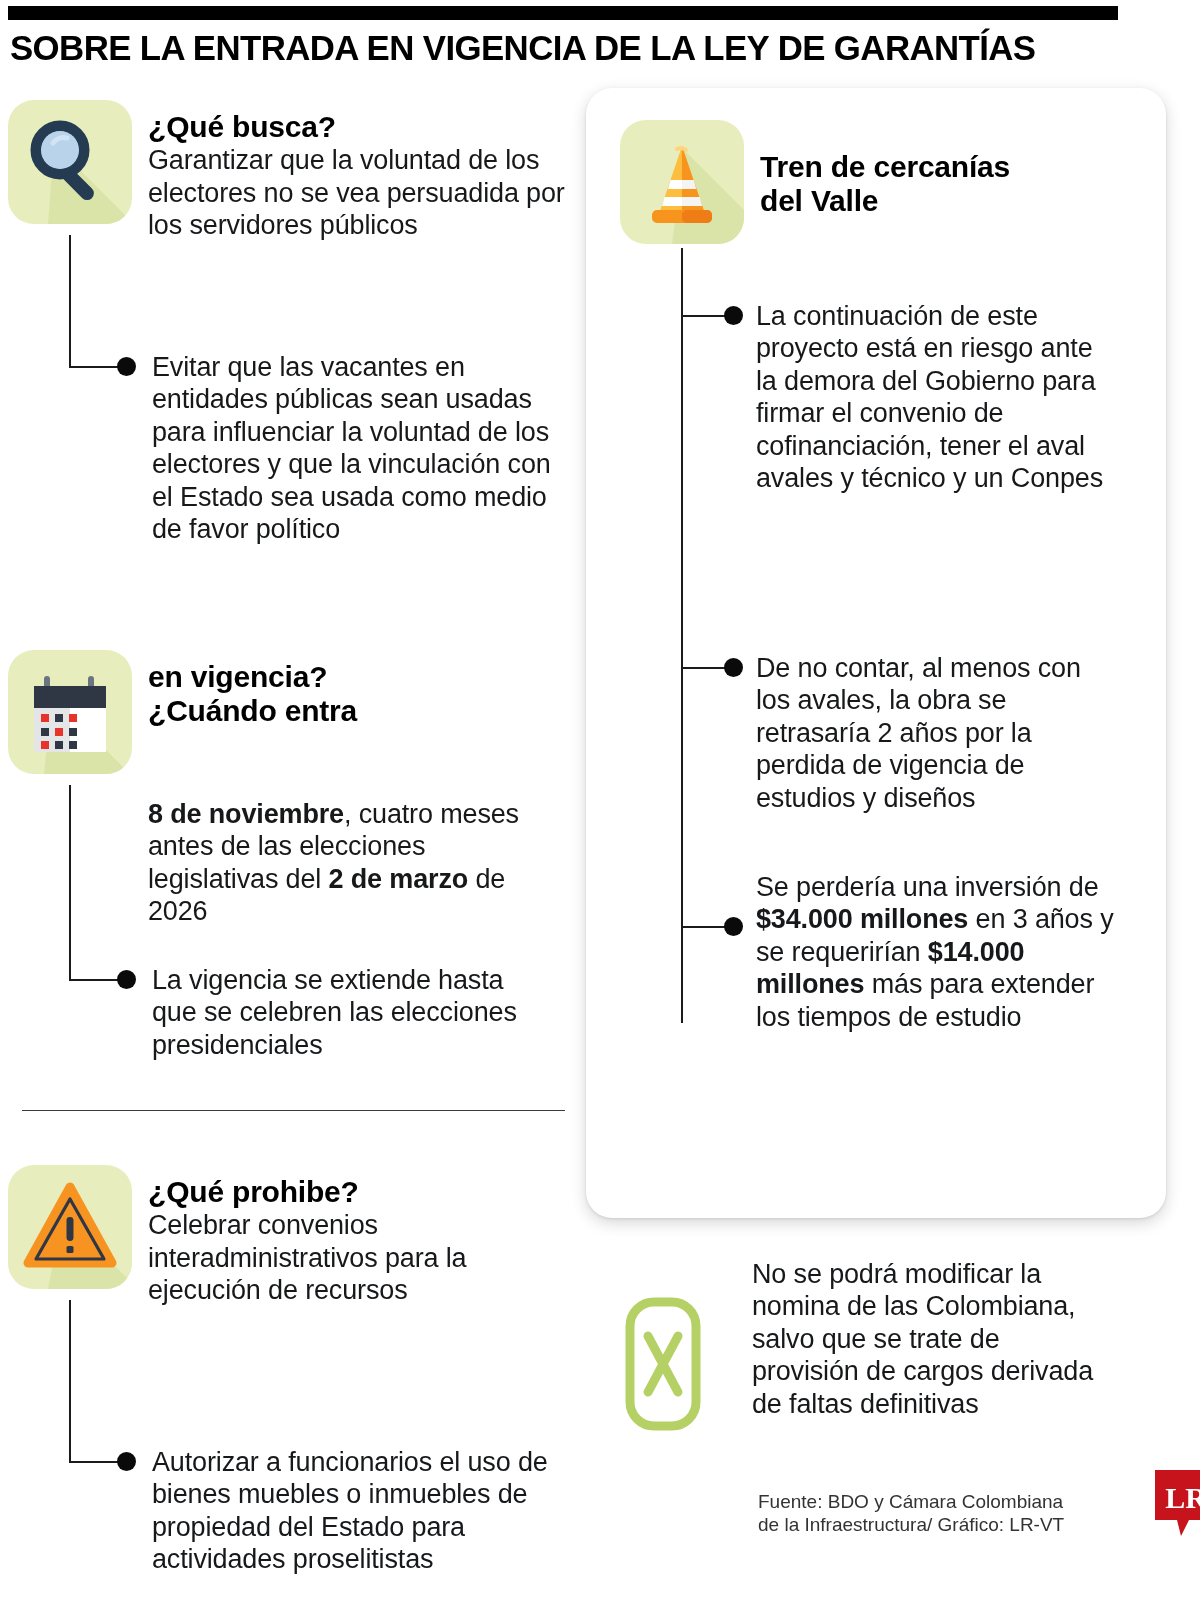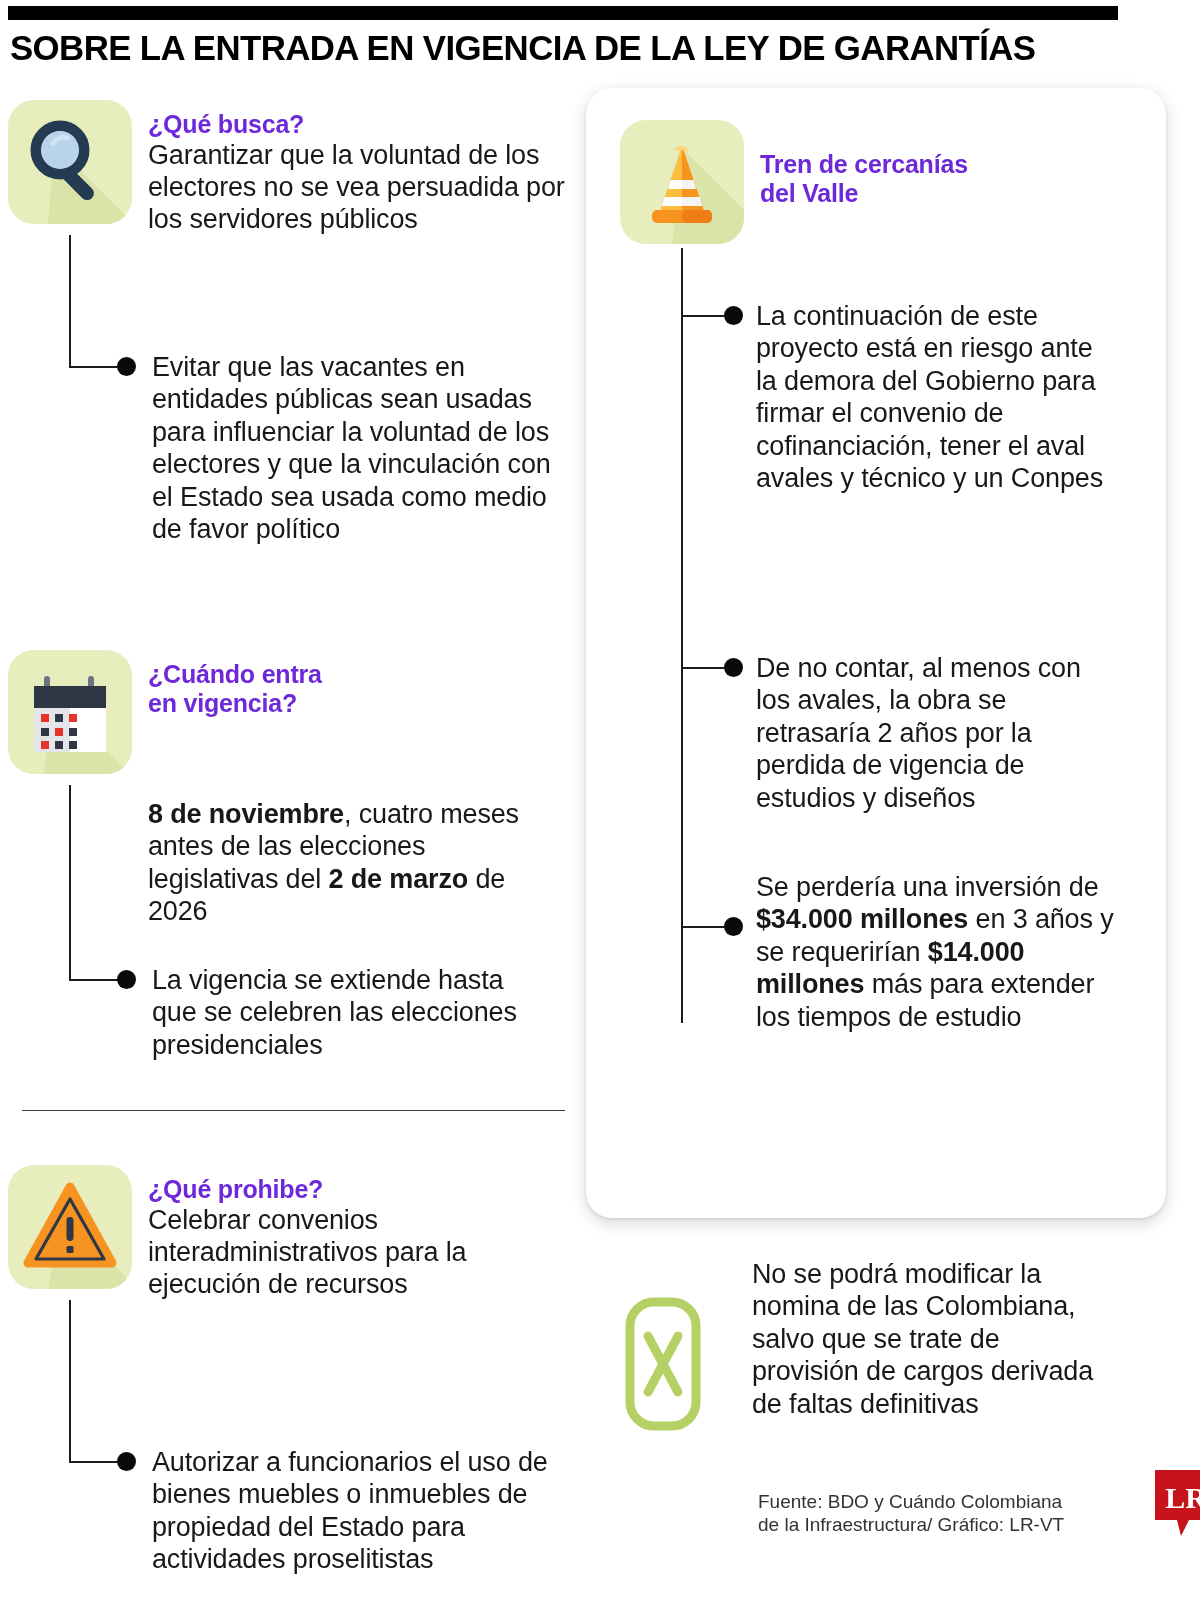--- a/index.html
+++ b/index.html
@@ -36,22 +36,22 @@
     border-radius: 26px; background: #e7edbd;
     overflow: hidden; flex: 0 0 124px;
   }
   .tile svg { position: absolute; left: 0; top: 0; }
 
   
   .sect { position: relative; }
   .sect-head { display: flex; align-items: flex-start; }
   .sect-head .txt { margin-left: 16px; padding-top: 10px; }
   .h2 {
-    font-size: 25px; font-weight: bold; line-height: 1.14;
-    color: #6d28d9; letter-spacing: -0.2px;
+    font-size: 30px; font-weight: bold; line-height: 1.14;
+    color: #000000; letter-spacing: -0.2px;
   }
   .body-txt {
     font-size: 27px; line-height: 1.20; color: #17181a;
     font-weight: 350; letter-spacing: -0.15px;
   }
   .body-txt b { font-weight: 700; }
   .lead { margin-top: 0; }
 
   
   .connector { position: absolute; }
@@ -139,22 +139,22 @@
             <rect x="61" y="64" width="8" height="8" fill="#e8322c"></rect>
             <rect x="33" y="78" width="8" height="8" fill="#2f3745"></rect>
             <rect x="47" y="78" width="8" height="8" fill="#e8322c"></rect>
             <rect x="61" y="78" width="8" height="8" fill="#2f3745"></rect>
             <rect x="33" y="91" width="8" height="8" fill="#e8322c"></rect>
             <rect x="47" y="91" width="8" height="8" fill="#2f3745"></rect>
             <rect x="61" y="91" width="8" height="8" fill="#2f3745"></rect>
           </svg>
         </div>
         <div class="txt" style="width:420px;">
+          <div class="h2">en vigencia?</div>
           <div class="h2">¿Cuándo entra</div>
-          <div class="h2">en vigencia?</div>
         </div>
       </div>
       <div class="body-txt" style="position:absolute;left:148px;top:148px;width:410px;">
         <b>8 de noviembre</b><span>, cuatro meses antes de las elecciones legislativas del </span><b>2 de marzo</b><span> de 2026</span>
       </div>
       <div class="connector" style="left:0;top:0;width:580px;height:380px;">
         <div class="vline" style="left:69px;top:135px;height:195px;"></div>
         <div class="hline" style="left:69px;top:329px;width:56px;"></div>
         <div class="dot" style="left:117px;top:320px;"></div>
       </div>
@@ -235,21 +235,21 @@
         <svg width="92" height="160" viewBox="0 0 92 160">
           <rect x="10" y="16" width="66" height="124" rx="24" ry="24" fill="none" stroke="#b5d165" stroke-width="9"></rect>
           <path d="M28 50 L58 106" stroke="#b5d165" stroke-width="9" stroke-linecap="round"></path>
           <path d="M58 50 L28 106" stroke="#b5d165" stroke-width="9" stroke-linecap="round"></path>
         </svg>
       </div>
       <div class="body-txt" style="width:360px;margin-left:40px;margin-top:6px;">No se podrá modificar la nomina de las Colombiana, salvo que se trate de provisión de cargos derivada de faltas definitivas</div>
     </div>
 
     <div class="source">
-      <div>Fuente: BDO y Cuándo Colombiana</div>
+      <div>Fuente: BDO y Cámara Colombiana</div>
       <div>de la Infraestructura/ Gráfico: LR-VT</div>
     </div>
 
     <div class="lr-logo">
       <svg width="62" height="72" viewBox="0 0 62 72">
         <path d="M0 0 H62 V50 H34 L26 66 L22 50 H0 Z" fill="#c7131b"></path>
         <text x="31" y="38" text-anchor="middle" fill="#ffffff" font-family="Liberation Serif, serif" font-size="30" font-weight="bold">LR</text>
       </svg>
     </div>
 

